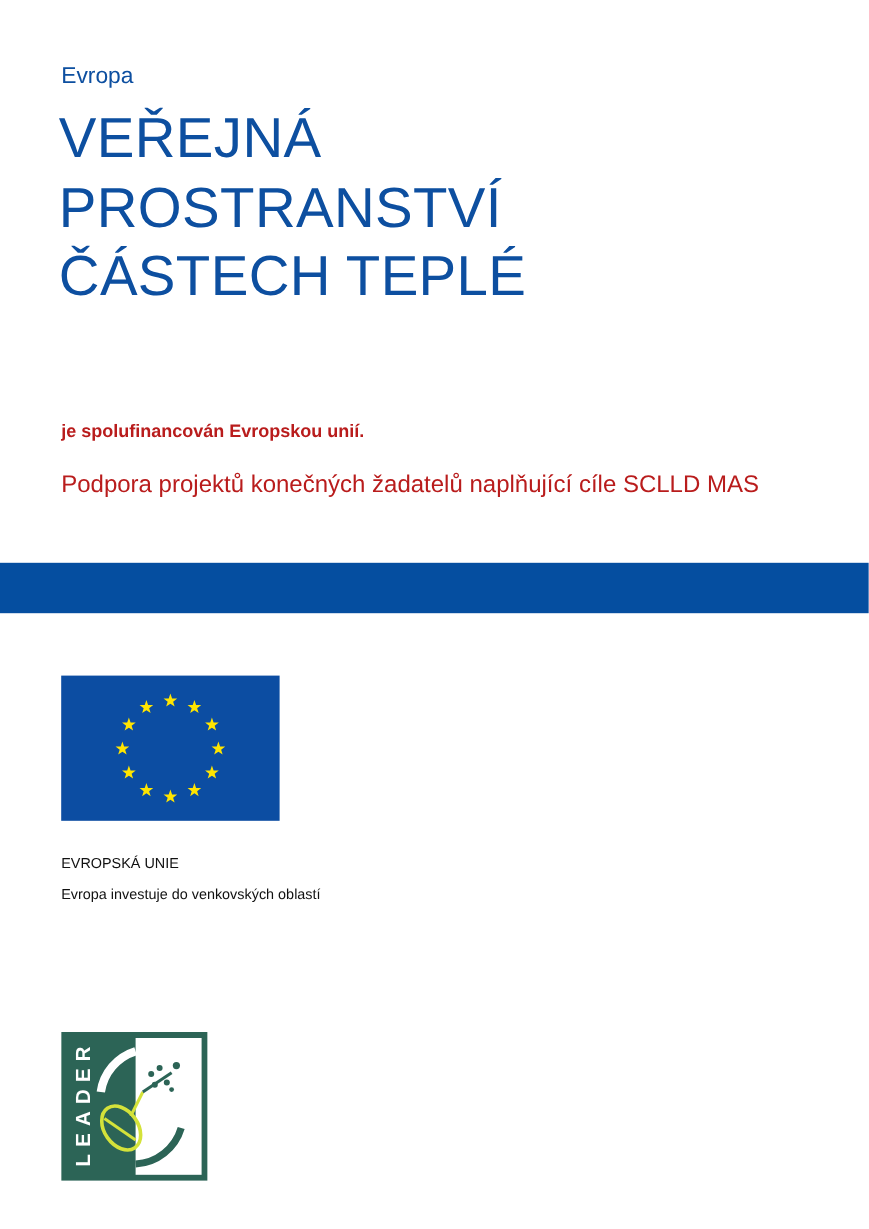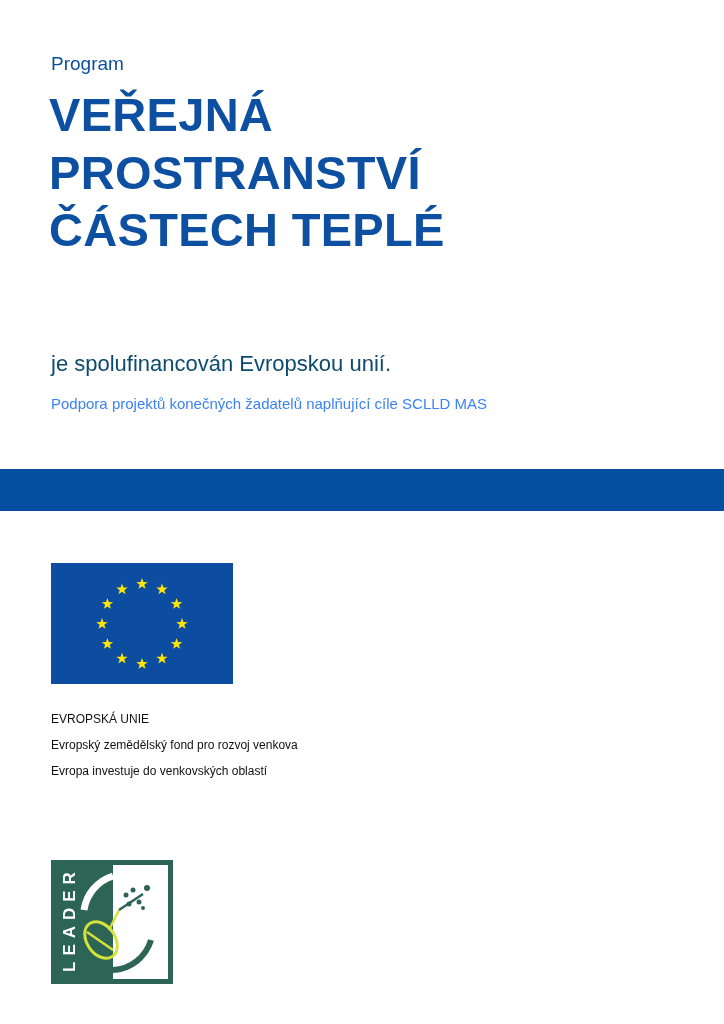--- a/index.html
+++ b/index.html
@@ -1,30 +1,30 @@
 <!DOCTYPE html>
 <html><head>
   <meta charset="utf-8">
   <style>
     html, body { margin:0; padding:0; }
     body { width:724px; height:1024px; background:#ffffff; position:relative; overflow:hidden; font-family:"Liberation Sans", sans-serif; }
     .abs { position:absolute; }
     .projekt { left:51px; top:53px; font-size:19px; color:#0d4fa0; }
-    .title { left:49px; top:86px; font-size:47px; font-weight:bold; color:#0d4fa0; line-height:57.5px; letter-spacing:0.3px; }
-    .subtitle { left:51px; top:351px; font-size:22px; font-weight:normal; color:#0c4a6e; }
-    .desc { left:51px; top:392px; font-size:15px; color:#3b82f6; line-height:24px; }
+    .title { left:49px; top:86px; font-size:47px; font-weight:normal; color:#0d4fa0; line-height:57.5px; letter-spacing:0.3px; }
+    .subtitle { left:51px; top:351px; font-size:15px; font-weight:bold; color:#b91c1c; }
+    .desc { left:51px; top:392px; font-size:20px; color:#b91c1c; line-height:24px; }
     .band { left:0; top:469px; width:724px; height:42px; background:#054ea0; }
     .flag { left:51px; top:563px; width:182px; height:121px; background:#0c4da2; }
     .eu { left:51px; top:706px; font-size:12px; color:#111; line-height:26px; }
     .leader { left:51px; top:860px; width:122px; height:124px; }
   </style>
 </head>
 <body>
 
-<div class="abs projekt">Program</div>
+<div class="abs projekt">Evropa</div>
 
 <div class="abs title">
   <div>VEŘEJNÁ</div>
   <div>PROSTRANSTVÍ</div>
   <div>ČÁSTECH TEPLÉ</div>
 </div>
 
 <div class="abs subtitle">je spolufinancován Evropskou unií.</div>
 
 <div class="abs desc">
@@ -48,21 +48,20 @@
     <use href="#star" x="71" y="95.6"></use>
     <use href="#star" x="56.4" y="81"></use>
     <use href="#star" x="51" y="61"></use>
     <use href="#star" x="56.4" y="41"></use>
     <use href="#star" x="71" y="26.4"></use>
   </svg>
 </div>
 
 <div class="abs eu">
   <div>EVROPSKÁ UNIE</div>
-  <div>Evropský zemědělský fond pro rozvoj venkova</div>
   <div>Evropa investuje do venkovských oblastí</div>
 </div>
 
 <div class="abs leader">
   <svg width="122" height="124" viewBox="0 0 122 124">
     <rect x="0" y="0" width="122" height="124" fill="#2c6456"></rect>
     <rect x="62" y="5" width="55" height="114" fill="#ffffff"></rect>
     <text x="0" y="0" transform="translate(24,112) rotate(-90)" font-family="Liberation Sans, sans-serif" font-weight="bold" font-size="17" fill="#ffffff" letter-spacing="6">LEADER</text>
     <path d="M62,16 A42,42 0 0 0 33,50" stroke="#ffffff" stroke-width="7" fill="none"></path>
     <path d="M100,80 A42,42 0 0 1 62,110" stroke="#2c6456" stroke-width="6" fill="none"></path>

